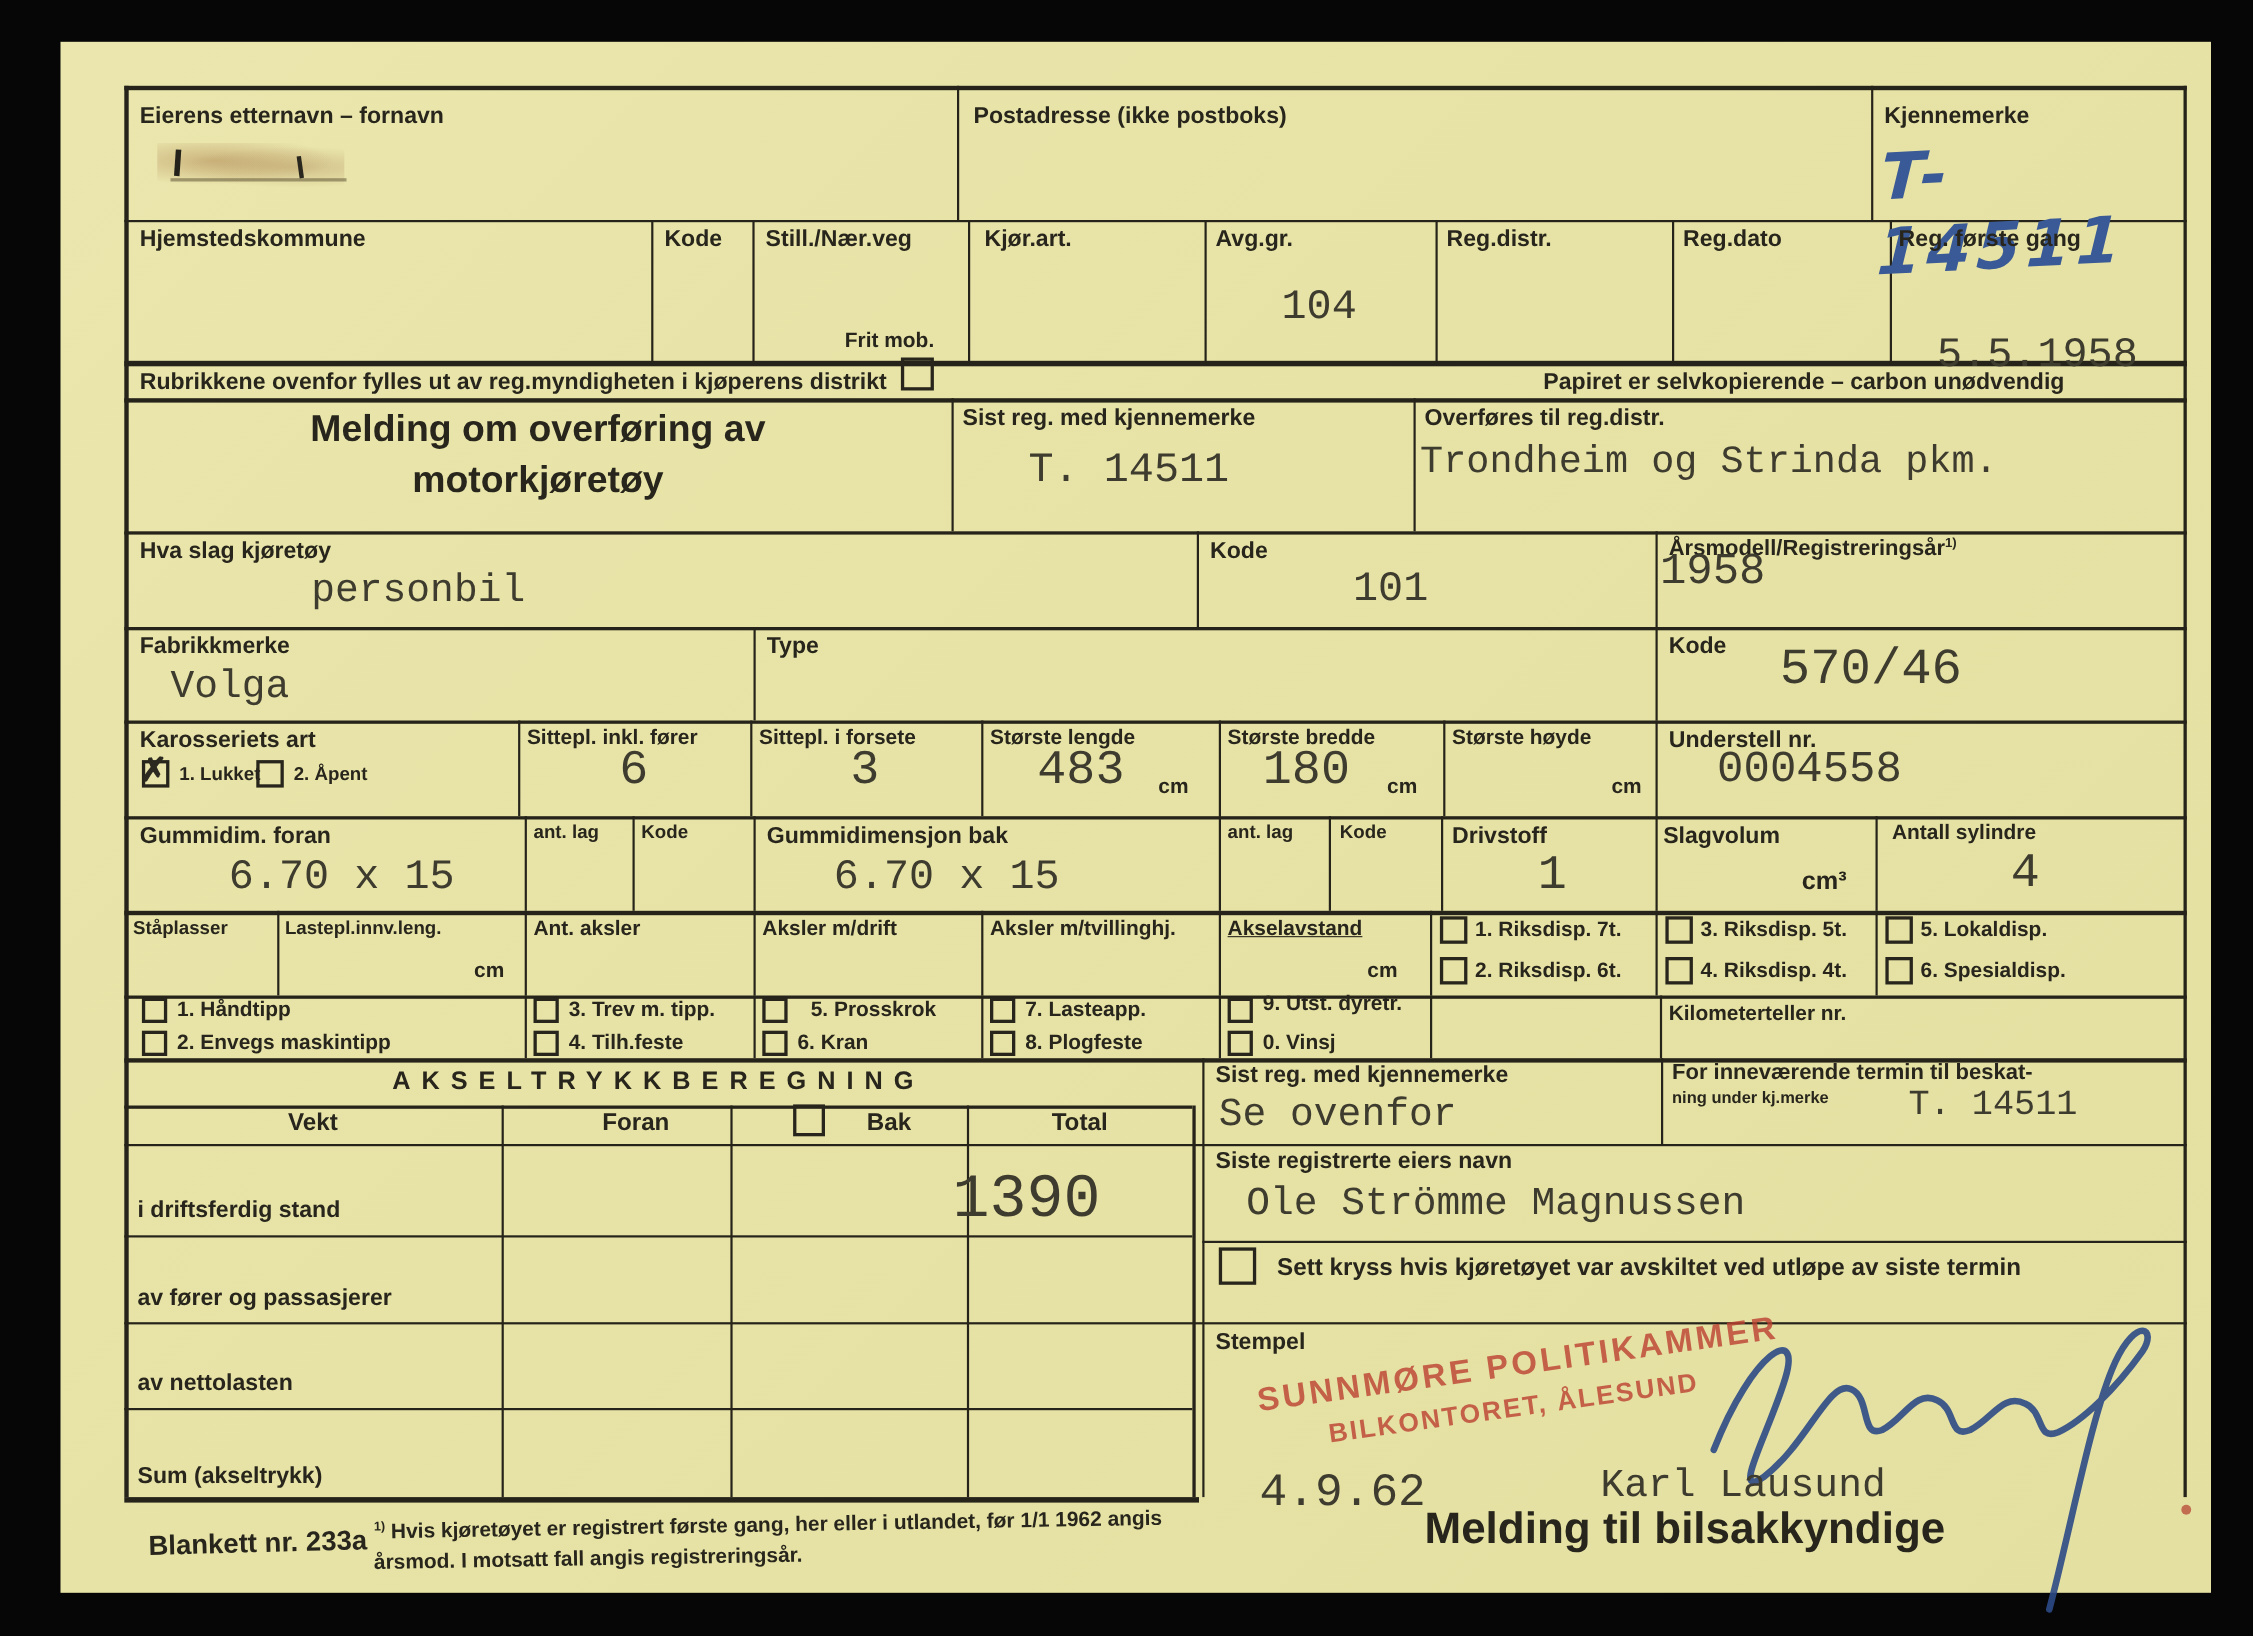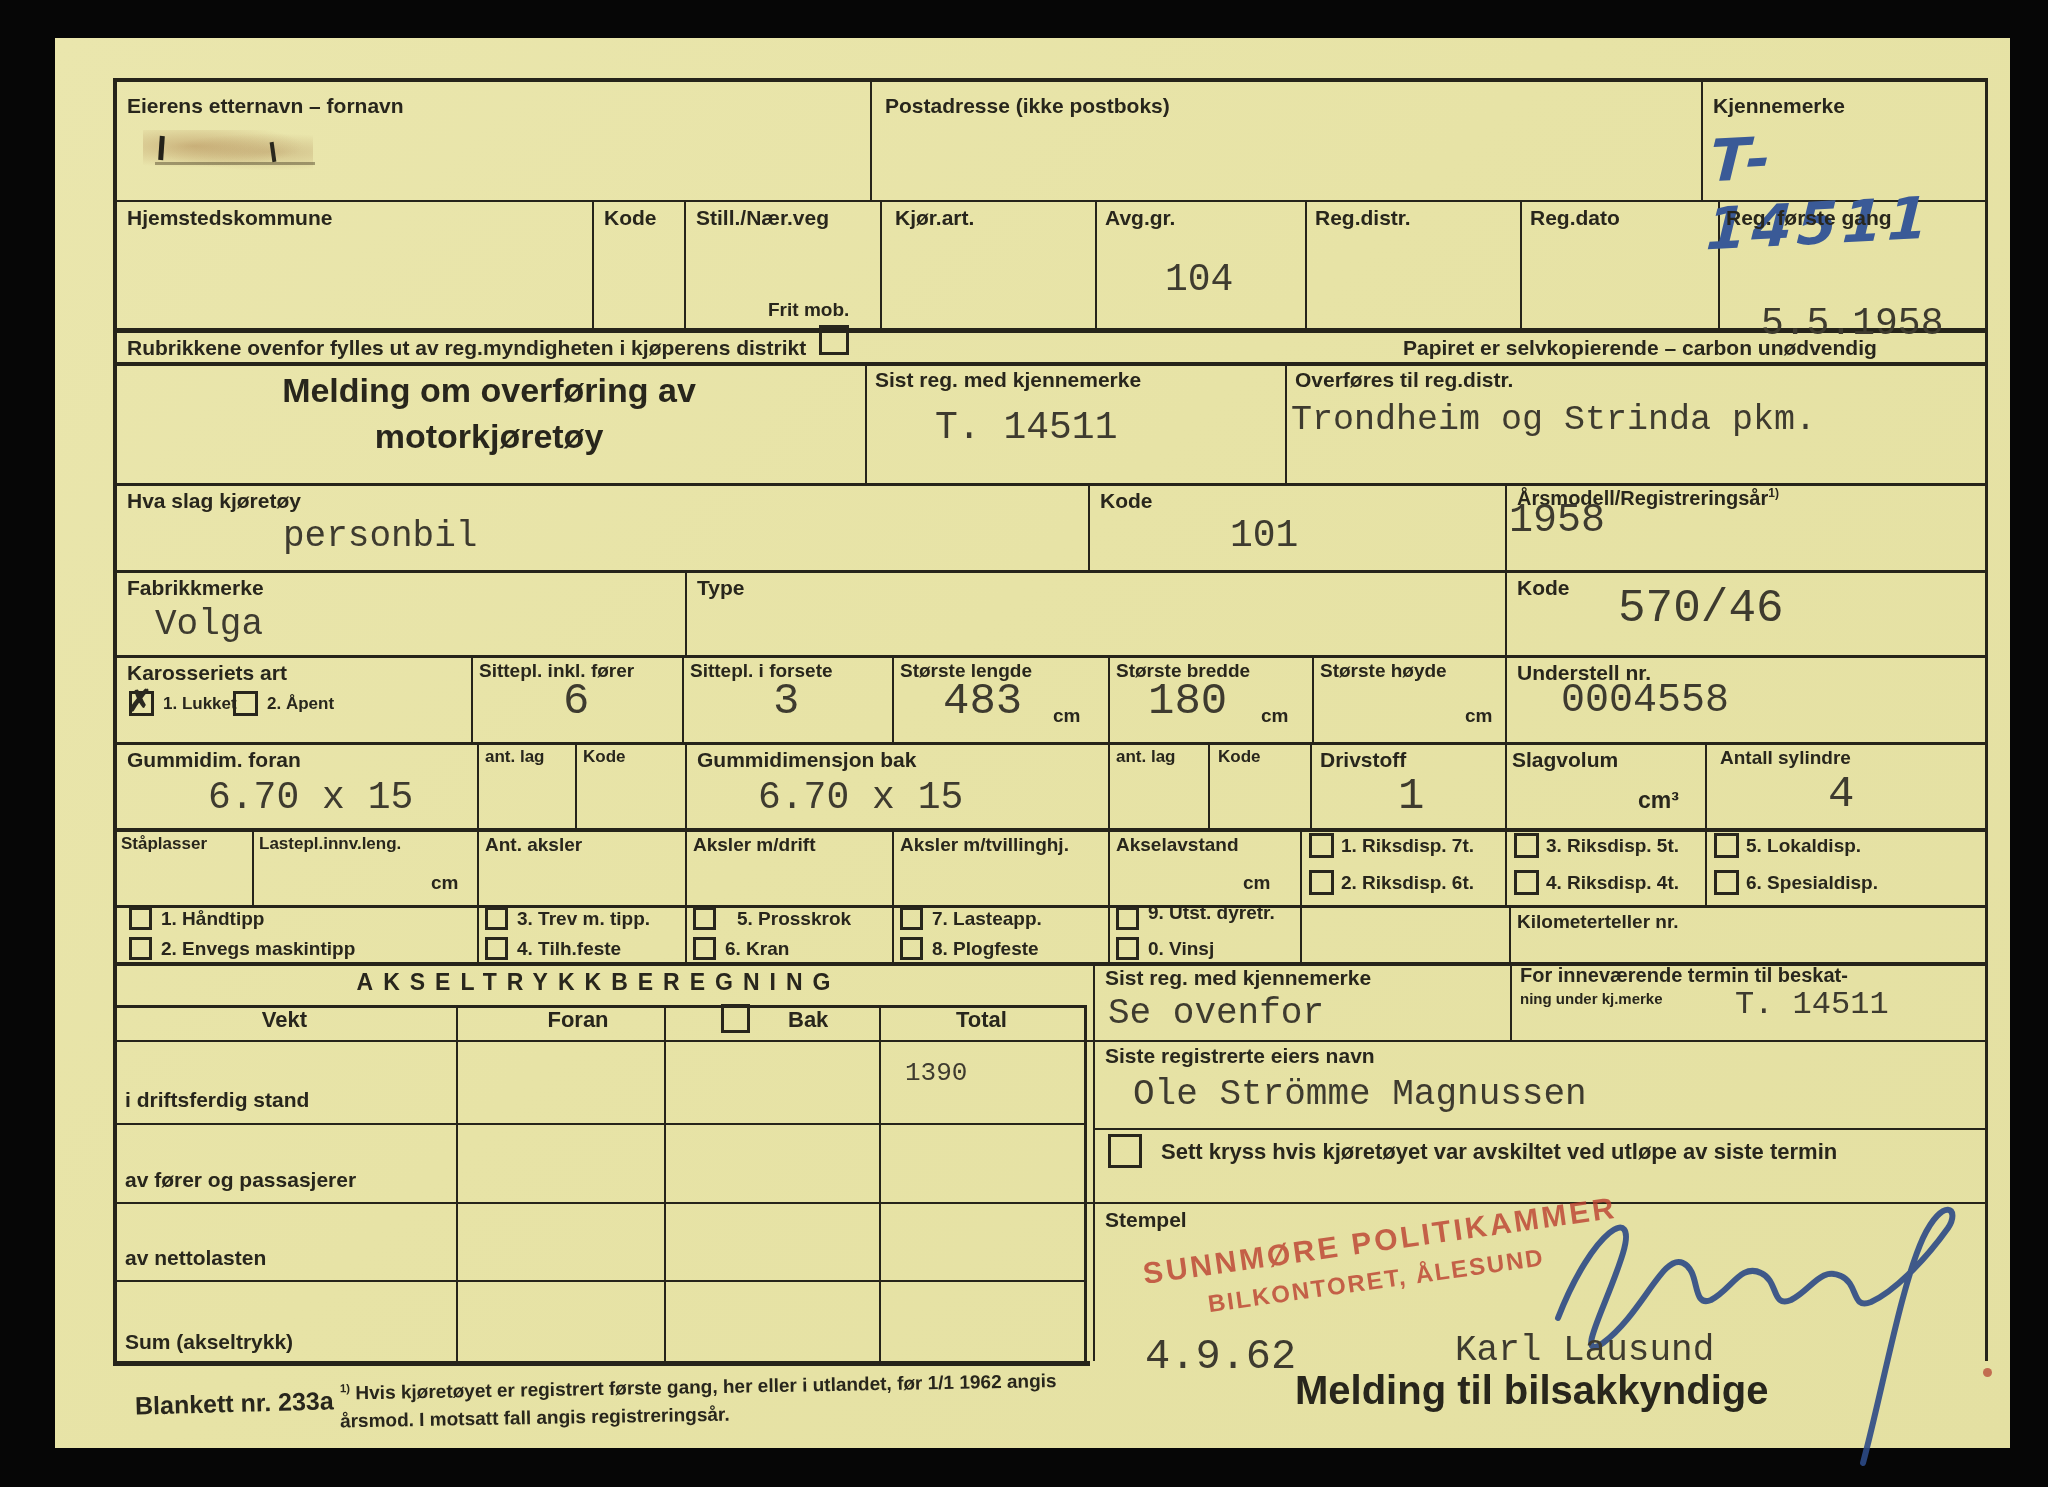--- a/index.html
+++ b/index.html
@@ -178,21 +178,21 @@
     <span class="lbl" style="left:1525px;top:710px;font-size:23px;">cm³</span>
     <span class="lbl sm" style="left:1607px;top:670px;">Antall sylindre</span>
     <span class="typed" style="left:1715px;top:691px;font-size:44px;">4</span>
 
     <span class="lbl xs" style="left:8px;top:757px;">Ståplasser</span>
     <span class="lbl xs" style="left:146px;top:757px;">Lastepl.innv.leng.</span>
     <span class="lbl sm" style="left:318px;top:795px;">cm</span>
     <span class="lbl sm" style="left:372px;top:757px;">Ant. aksler</span>
     <span class="lbl sm" style="left:580px;top:757px;">Aksler m/drift</span>
     <span class="lbl sm" style="left:787px;top:757px;">Aksler m/tvillinghj.</span>
-    <span class="lbl sm" style="left:1003px;top:757px;">Akselavstand</span>
+    <span class="lbl sm" style="left:1003px;top:757px;text-decoration:underline;">Akselavstand</span>
     <span class="lbl sm" style="left:1130px;top:795px;">cm</span>
     <span class="cb" style="left:1196px;top:755px;"></span>
     <span class="lbl sm" style="left:1228px;top:758px;">1. Riksdisp. 7t.</span>
     <span class="cb" style="left:1196px;top:792px;"></span>
     <span class="lbl sm" style="left:1228px;top:795px;">2. Riksdisp. 6t.</span>
     <span class="cb" style="left:1401px;top:755px;"></span>
     <span class="lbl sm" style="left:1433px;top:758px;">3. Riksdisp. 5t.</span>
     <span class="cb" style="left:1401px;top:792px;"></span>
     <span class="lbl sm" style="left:1433px;top:795px;">4. Riksdisp. 4t.</span>
     <span class="cb" style="left:1601px;top:755px;"></span>
@@ -222,21 +222,21 @@
     <span class="lbl sm" style="left:1035px;top:861px;">0. Vinsj</span>
     <span class="lbl sm" style="left:1404px;top:834px;">Kilometerteller nr.</span>
 
     <div class="lbl center" style="left:0;top:892px;width:971px;font-size:23px;letter-spacing:10px;">AKSELTRYKKBEREGNING</div>
     <div class="lbl center" style="left:0;top:930px;width:343px;font-size:22px;">Vekt</div>
     <div class="lbl center" style="left:343px;top:930px;width:244px;font-size:22px;">Foran</div>
     <span class="cb" style="left:608px;top:926px;width:29px;height:29px;"></span>
     <div class="lbl" style="left:675px;top:930px;font-size:22px;">Bak</div>
     <div class="lbl center" style="left:766px;top:930px;width:205px;font-size:22px;">Total</div>
     <span class="lbl" style="left:12px;top:1010px;">i driftsferdig stand</span>
-    <span class="typed" style="left:792px;top:980px;font-size:26px;">1390</span>
+    <span class="typed" style="left:753px;top:980px;font-size:56px;">1390</span>
     <span class="lbl" style="left:12px;top:1090px;">av fører og passasjerer</span>
     <span class="lbl" style="left:12px;top:1168px;">av nettolasten</span>
     <span class="lbl" style="left:12px;top:1252px;">Sum (akseltrykk)</span>
 
     <span class="lbl" style="left:992px;top:888px;">Sist reg. med kjennemerke</span>
     <span class="typed" style="left:995px;top:915px;font-size:36px;">Se ovenfor</span>
     <span class="lbl sm" style="left:1407px;top:886px;font-size:20px;">For inneværende termin til beskat-</span>
     <span class="lbl sm" style="left:1407px;top:913px;font-size:15px;">ning under kj.merke</span>
     <span class="typed" style="left:1622px;top:908px;font-size:32px;">T. 14511</span>
     <span class="lbl" style="left:992px;top:966px;">Siste registrerte eiers navn</span>

